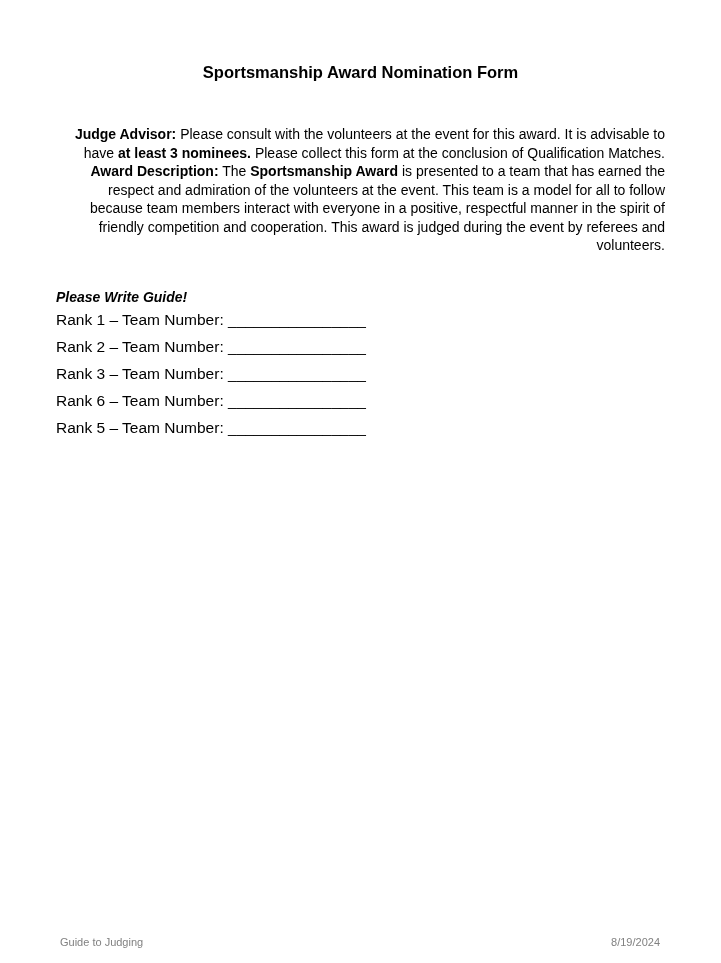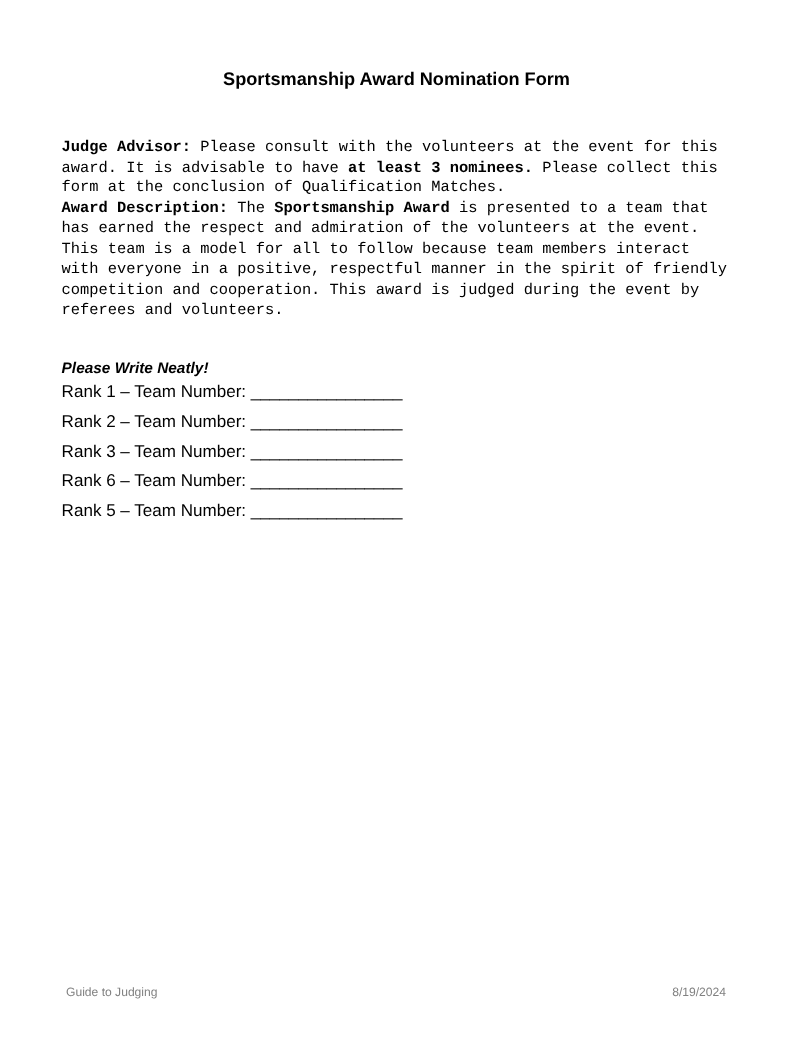--- a/index.html
+++ b/index.html
@@ -3,50 +3,50 @@
 <meta charset="utf-8">
 <style>
   * { margin:0; padding:0; box-sizing:border-box; }
   html, body { background:#ffffff; }
   body {
     width:721px; height:963px; position:relative; overflow:hidden;
     font-family:"Liberation Sans", sans-serif; color:#000000;
   }
   .content { padding:0 56px; }
   .doc-title { font-size:16.5px; font-weight:bold; text-align:center; margin-top:62px; line-height:20px; }
-  .para { font-size:14px; line-height:18.5px; text-align:left;font-family:Liberation Mono, monospace; }
+  .para { font-size:14px; line-height:18.5px; text-align:right; }
   .p1 { margin-top:43px; }
   .p2 { margin-top:0; }
   .p3 { margin-top:9px; }
   b, strong { font-weight:bold; }
   .u { text-decoration:underline; }
   .big-bold { font-weight:bold; font-size:17.5px; line-height:14px; }
   .neatly { margin-top:33px; font-size:14px; font-weight:bold; font-style:italic; line-height:18px; }
   .ranks { }
   .rank-row { font-size:15.5px; line-height:27.2px; white-space:nowrap; }
   .rank-blank { letter-spacing:0; }
   .footer {
-    position:absolute; top:896px; left:60px; right:61px;
+    position:absolute; top:936px; left:60px; right:61px;
     display:flex; justify-content:space-between;
     font-size:11px; line-height:13px; color:#818181;
   }
 </style>
 </head>
 <body>
 
 <div class="content">
 
   <h1 class="doc-title">Sportsmanship Award Nomination Form</h1>
 
   <p class="para p1"><strong>Judge Advisor:</strong><span> Please consult with the volunteers at the event for this award. It is advisable to have </span><strong>at least 3 nominees.</strong><span> Please collect this form at the conclusion of Qualification Matches.</span></p>
 
   <p class="para p2"><strong>Award Description:</strong><span> The </span><strong>Sportsmanship Award</strong><span> is presented to a team that has earned the respect and admiration of the volunteers at the event. This team is a model for all to follow because team members interact with everyone in a positive, respectful manner in the spirit of friendly competition and cooperation. This award is judged during the event by referees and volunteers.</span></p>
 
 
-  <p class="neatly">Please Write Neatly!</p>
+  <p class="neatly">Please Write Guide!</p>
 
   <div class="ranks">
     <div class="rank-row"><span>Rank 1 – Team Number:</span> <span class="rank-blank">________________</span></div>
     <div class="rank-row"><span>Rank 2 – Team Number:</span> <span class="rank-blank">________________</span></div>
     <div class="rank-row"><span>Rank 3 – Team Number:</span> <span class="rank-blank">________________</span></div>
     <div class="rank-row"><span>Rank 6 – Team Number:</span> <span class="rank-blank">________________</span></div>
     <div class="rank-row"><span>Rank 5 – Team Number:</span> <span class="rank-blank">________________</span></div>
   </div>
 
 </div>

